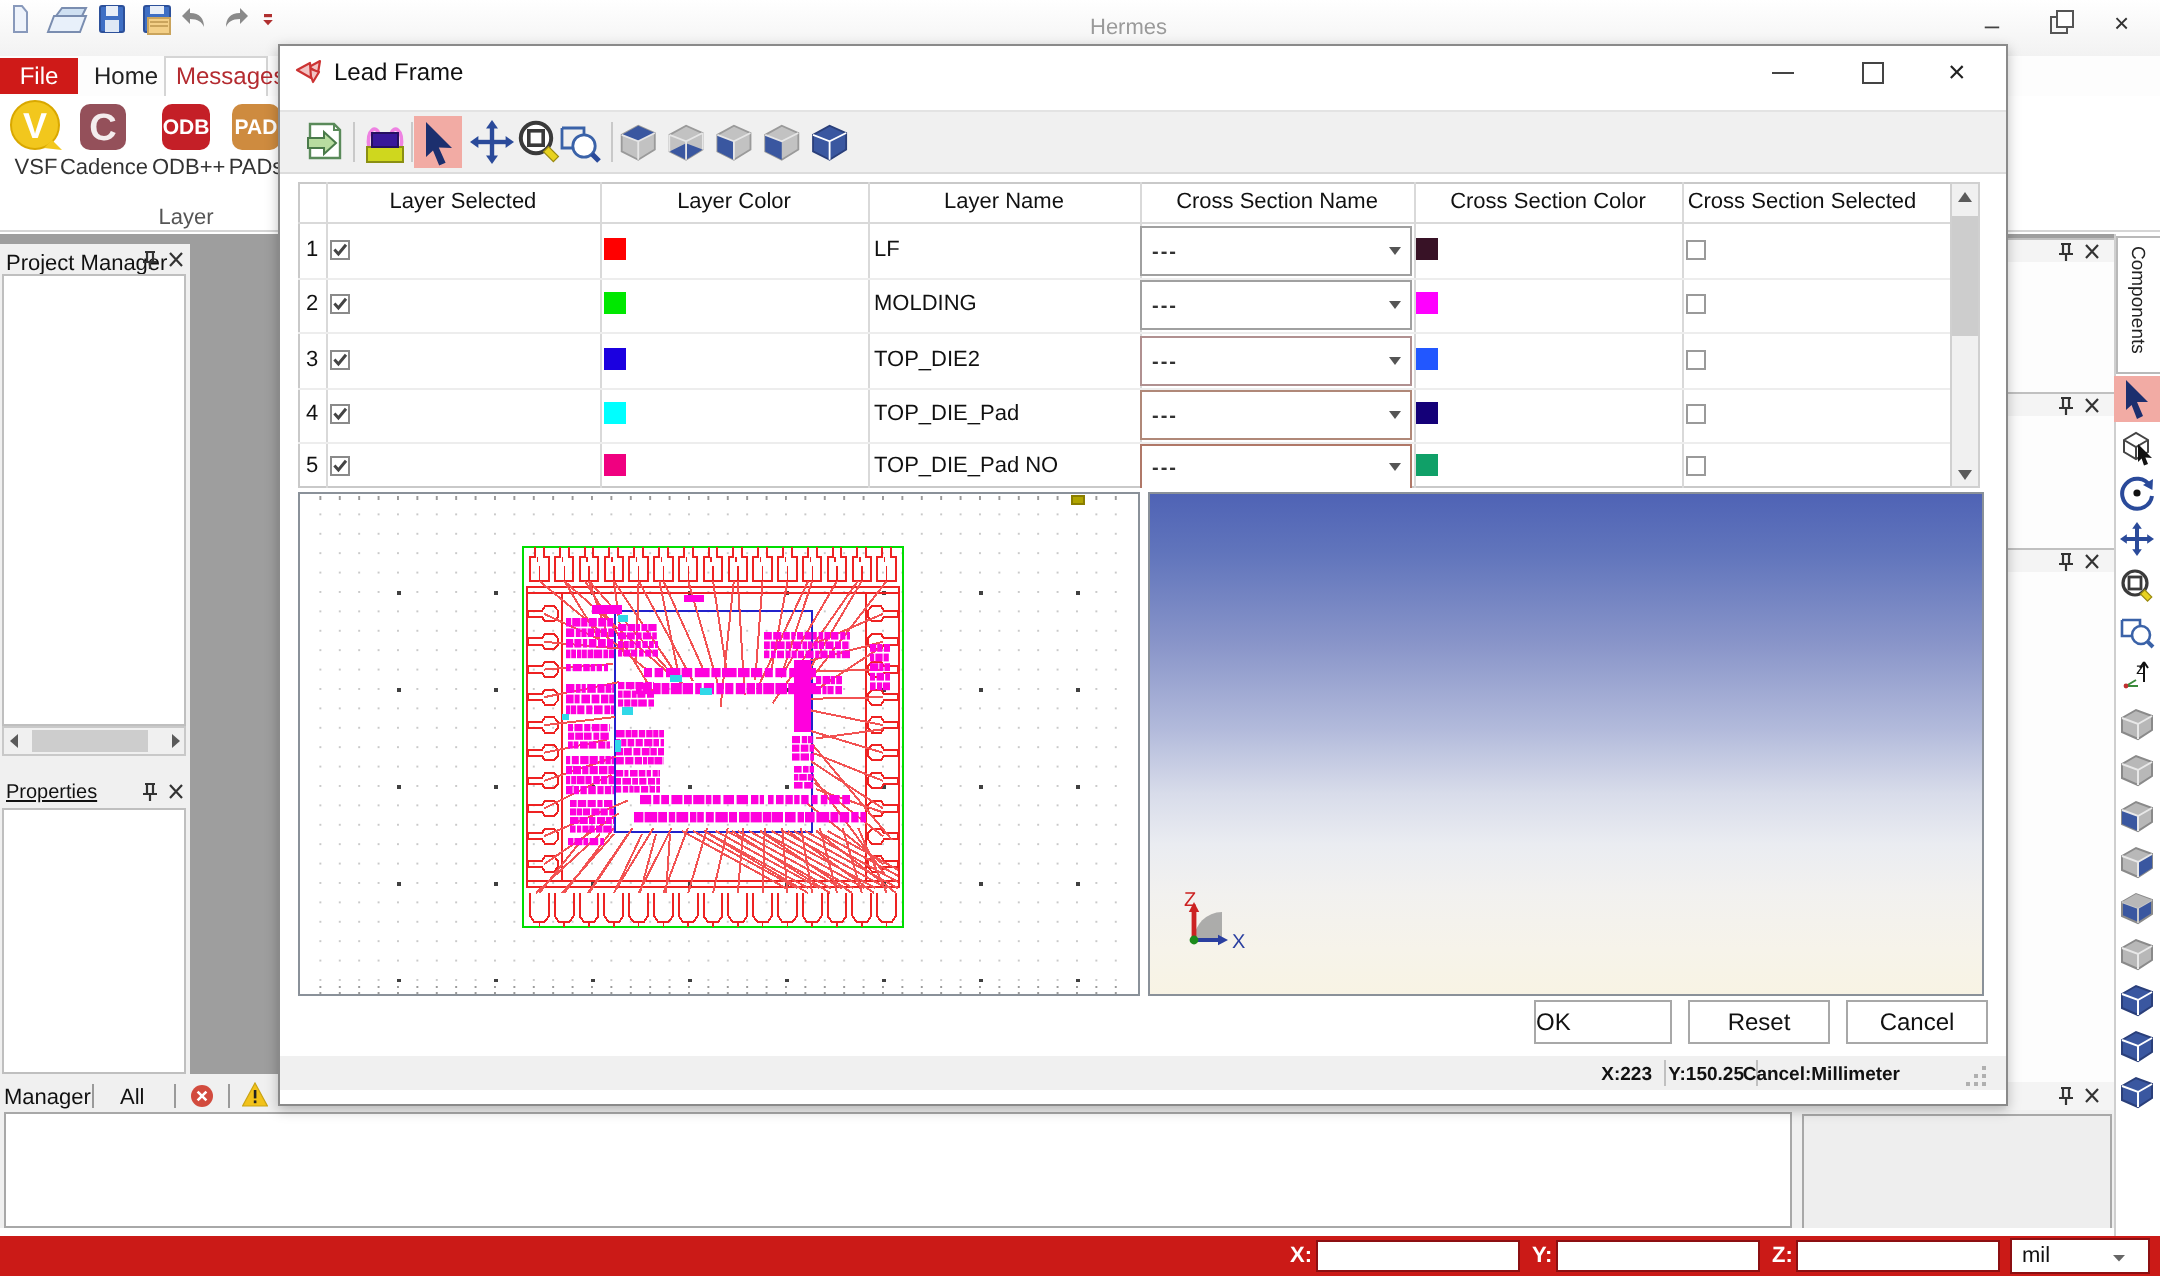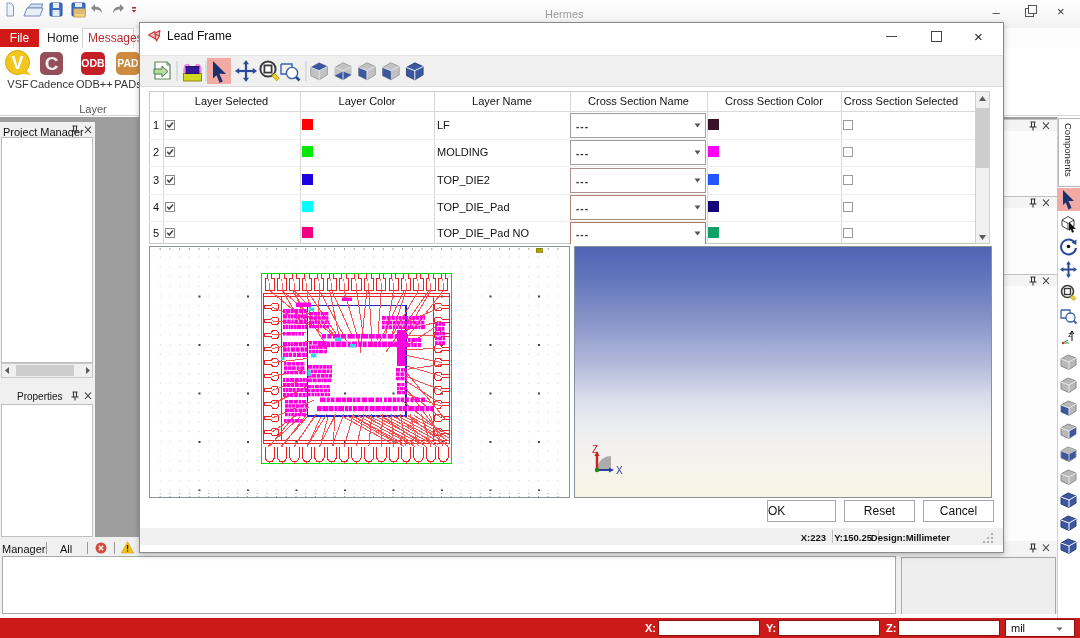--- a/index.html
+++ b/index.html
@@ -97,21 +97,21 @@
       <path d="M6 1 L2 4.5 L6 8 z" fill="#5a5a5a"></path>
     </svg>
   </div>
 <div class="abs" style="left:16px;top:365px;width:58px;height:11px;background:#cdcdcd;"></div>
 <div class="abs" id="sbR" style="left:82px;top:366px;width:10px;height:9px;">
 <svg width="10" height="9">
       <path d="M4 1 L8 4.5 L4 8 z" fill="#5a5a5a"></path>
     </svg>
   </div>
 
-<div class="abs txt" style="left:17px;top:391px;font-size:10px;color:#111;">Properties</div>
+<div class="abs txt" style="left:3px;top:391px;font-size:10px;color:#111;text-decoration:underline;">Properties</div>
 <div class="abs" id="pinx2" style="left:69px;top:390px;width:26px;height:12px;">
 <svg width="26" height="12" viewBox="0 0 26 12">
       <g stroke="#333" stroke-width="1.1" fill="none">
         <path d="M3.5 2 h5 M4.5 2 v5 M7.5 2 v5 M2.5 7 h7 M6 7 v3.5"></path>
         <path d="M16 2.5 l6 6.5 M22 2.5 l-6 6.5"></path>
       </g>
     </svg>
 </div>
 <div class="abs" style="left:1px;top:404px;width:92px;height:133px;background:#fff;border:1px solid #bfbfbf;"></div>
 
@@ -1153,21 +1153,21 @@
 
 <div class="abs" style="left:767px;top:500px;width:69px;height:22px;background:#fff;border:1px solid #a8a8a8;font-size:12px;color:#111;text-align:left;line-height:20px;">OK</div>
 <div class="abs" style="left:844px;top:500px;width:71px;height:22px;background:#fff;border:1px solid #a8a8a8;font-size:12px;color:#111;text-align:center;line-height:20px;">Reset</div>
 <div class="abs" style="left:923px;top:500px;width:71px;height:22px;background:#fff;border:1px solid #a8a8a8;font-size:12px;color:#111;text-align:center;line-height:20px;">Cancel</div>
 
 <div class="abs" style="left:140px;top:528px;width:863px;height:17px;background:#f0f0f0;"></div>
 <div class="abs" style="left:780px;top:532px;width:46px;text-align:right;font-size:9.5px;font-weight:bold;color:#111;">X:223</div>
 <div class="abs" style="left:832px;top:530px;width:1px;height:13px;background:#c0c0c0;"></div>
 <div class="abs" style="left:802px;top:532px;width:70px;text-align:right;font-size:9.5px;font-weight:bold;color:#111;">Y:150.25</div>
 <div class="abs" style="left:878px;top:530px;width:1px;height:13px;background:#c0c0c0;"></div>
-<div class="abs" style="left:860px;top:532px;width:90px;text-align:right;font-size:9.5px;font-weight:bold;color:#111;">Design:Millimeter</div>
+<div class="abs" style="left:860px;top:532px;width:90px;text-align:right;font-size:9.5px;font-weight:bold;color:#111;">Cancel:Millimeter</div>
 <div class="abs" id="grip" style="left:982px;top:533px;width:13px;height:11px;">
 <svg width="13" height="11">
       <g fill="#b0b0b0">
         <rect x="9" y="0" width="2" height="2"></rect>
         <rect x="9" y="4" width="2" height="2"></rect>
         <rect x="9" y="8" width="2" height="2"></rect>
         <rect x="5" y="4" width="2" height="2"></rect>
         <rect x="5" y="8" width="2" height="2"></rect>
         <rect x="1" y="8" width="2" height="2"></rect>
       </g>

